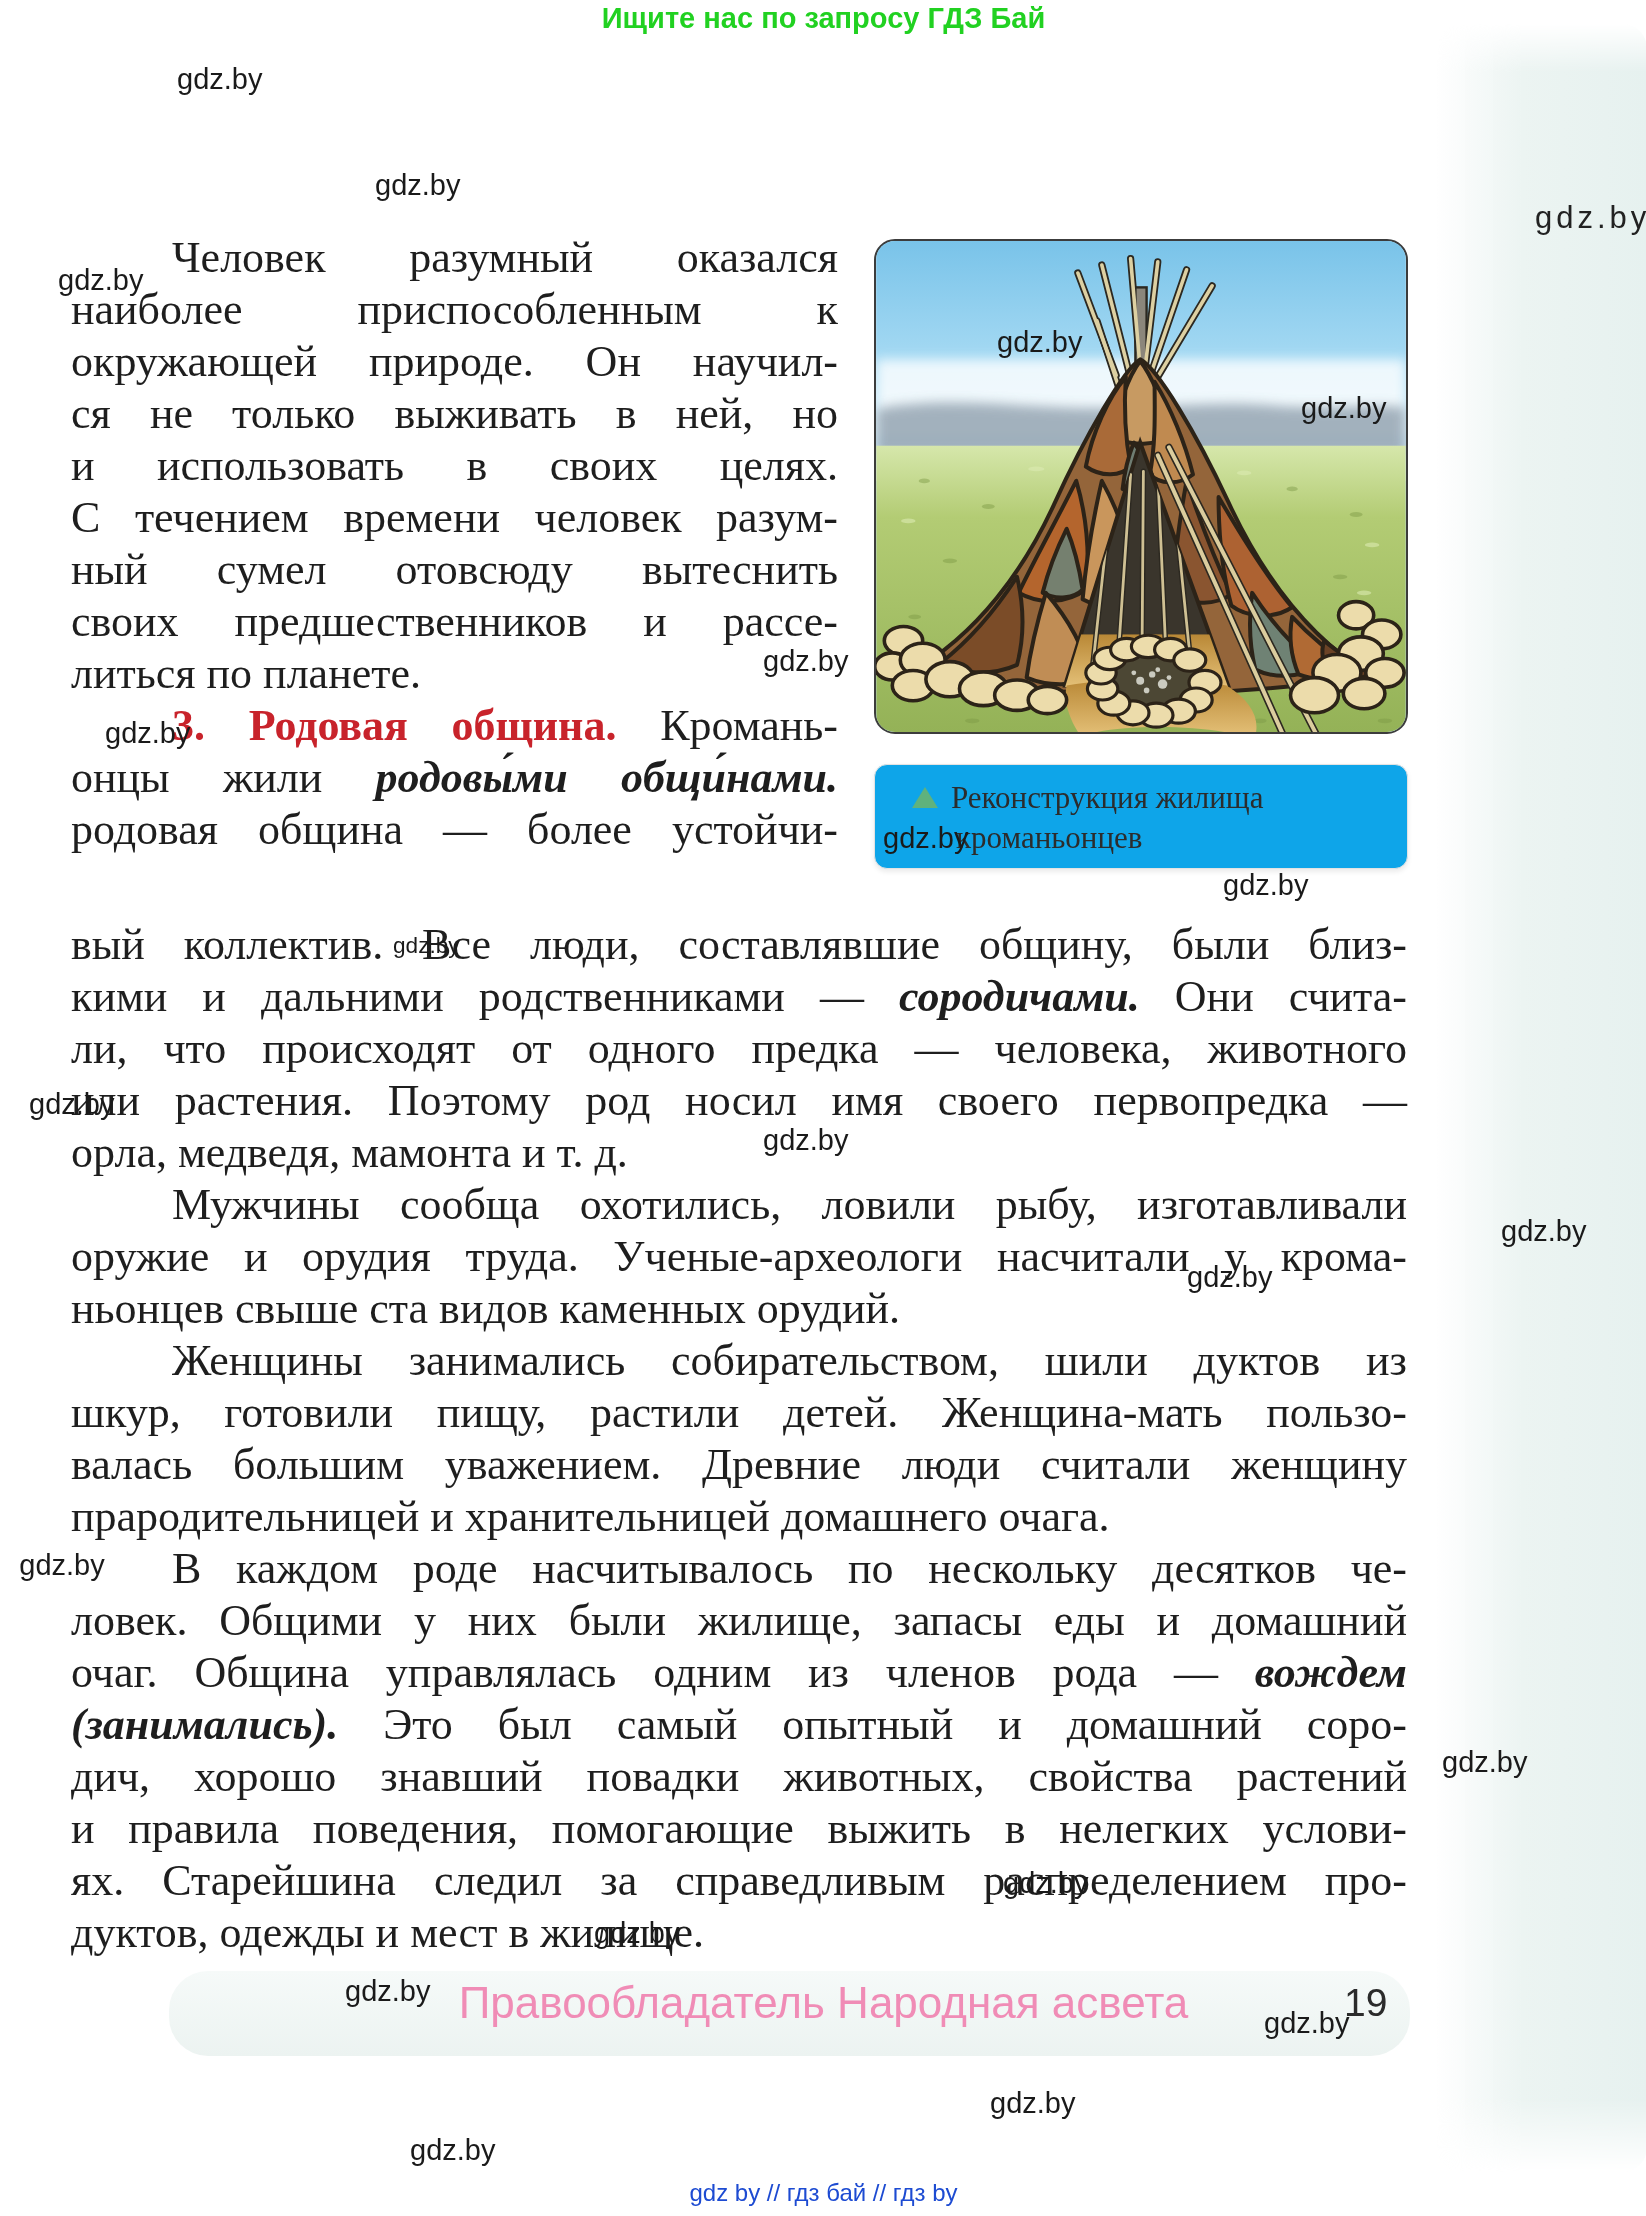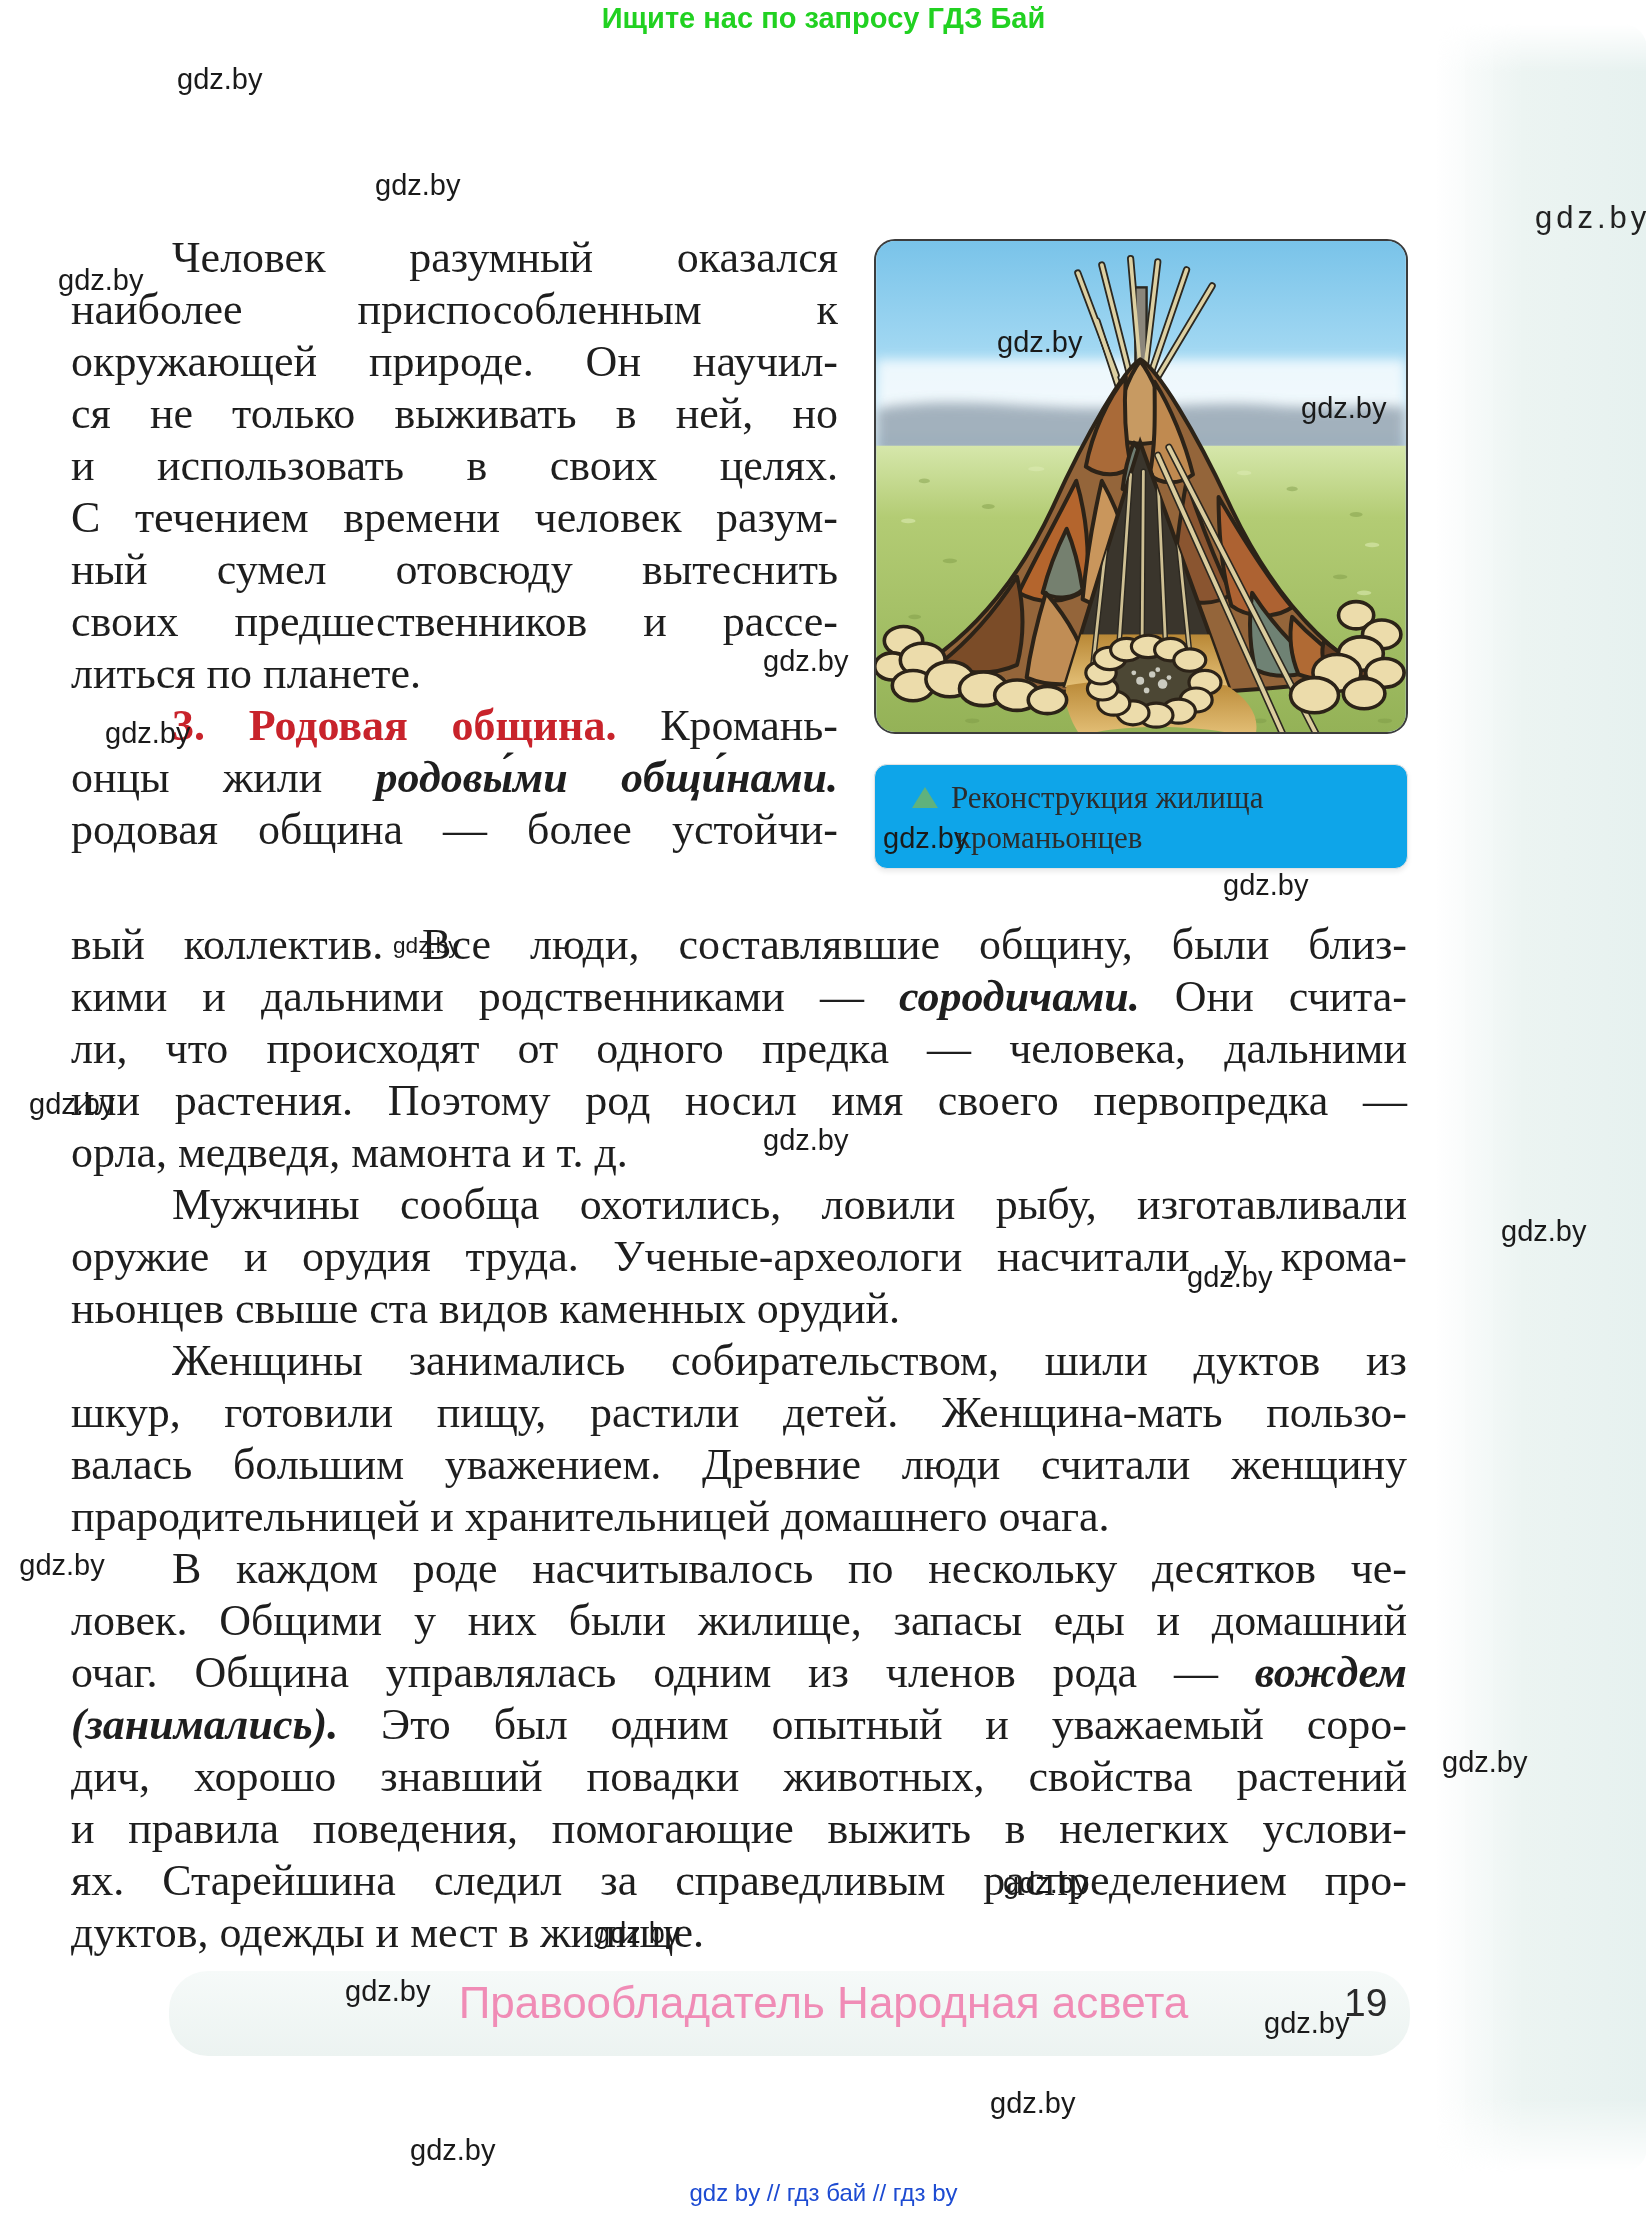--- a/index.html
+++ b/index.html
@@ -74,34 +74,34 @@
       <div class="tline just"><span>ный сумел отовсюду вытеснить</span></div>
       <div class="tline just"><span>своих предшественников и рассе-</span></div>
       <div class="tline"><span>литься по планете.</span></div>
       <div class="tline just ind"><span class="seg-red">3. Родовая община.</span><span> Кромань-</span></div>
       <div class="tline just"><span>онцы жили </span><span class="seg-it">родовы́ми общи́нами.</span></div>
       <div class="tline just"><span>родовая община — более устойчи-</span></div>
     </div>
   <div class="wide-col">
       <div class="tline just"><span>вый коллектив. Все люди, составлявшие общину, были близ-</span></div>
       <div class="tline just"><span>кими и дальними родственниками — </span><span class="seg-it">сородичами.</span><span> Они счита-</span></div>
-      <div class="tline just"><span>ли, что происходят от одного предка — человека, дальними</span></div>
+      <div class="tline just"><span>ли, что происходят от одного предка — человека, животного</span></div>
       <div class="tline just"><span>или растения. Поэтому род носил имя своего первопредка —</span></div>
       <div class="tline"><span>орла, медведя, мамонта и т. д.</span></div>
       <div class="tline just ind"><span>Мужчины сообща охотились, ловили рыбу, изготавливали</span></div>
       <div class="tline just"><span>оружие и орудия труда. Ученые-археологи насчитали у крома-</span></div>
       <div class="tline"><span>ньонцев свыше ста видов каменных орудий.</span></div>
       <div class="tline just ind"><span>Женщины занимались собирательством, шили дуктов из</span></div>
       <div class="tline just"><span>шкур, готовили пищу, растили детей. Женщина-мать пользо-</span></div>
       <div class="tline just"><span>валась большим уважением. Древние люди считали женщину</span></div>
       <div class="tline"><span>прародительницей и хранительницей домашнего очага.</span></div>
       <div class="tline just ind"><span>В каждом роде насчитывалось по нескольку десятков че-</span></div>
       <div class="tline just"><span>ловек. Общими у них были жилище, запасы еды и домашний</span></div>
       <div class="tline just"><span>очаг. Община управлялась одним из членов рода — </span><span class="seg-it">вождем</span></div>
-      <div class="tline just"><span class="seg-it">(занимались).</span><span> Это был одним опытный и уважаемый соро-</span></div>
+      <div class="tline just"><span class="seg-it">(занимались).</span><span> Это был самый опытный и домашний соро-</span></div>
       <div class="tline just"><span>дич, хорошо знавший повадки животных, свойства растений</span></div>
       <div class="tline just"><span>и правила поведения, помогающие выжить в нелегких услови-</span></div>
       <div class="tline just"><span>ях. Старейшина следил за справедливым распределением про-</span></div>
       <div class="tline"><span>дуктов, одежды и мест в жилище.</span></div>
     </div>
 
   <div class="figure">
     <svg viewBox="0 0 662 614">
       <defs>
         <linearGradient id="skyG" x1="0" y1="0" x2="0" y2="1">

